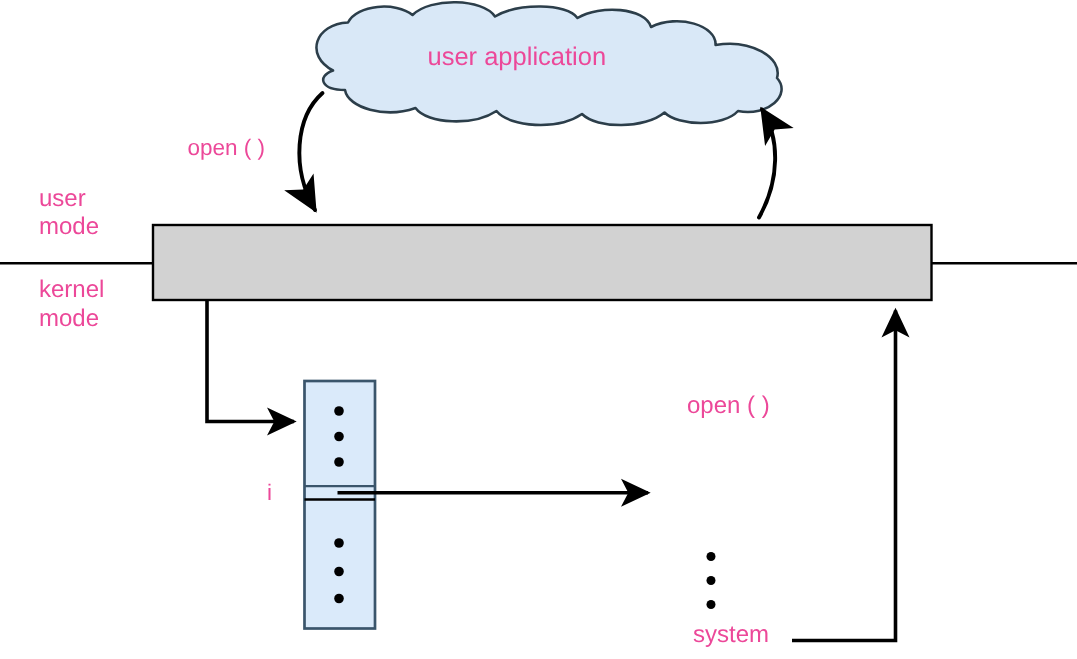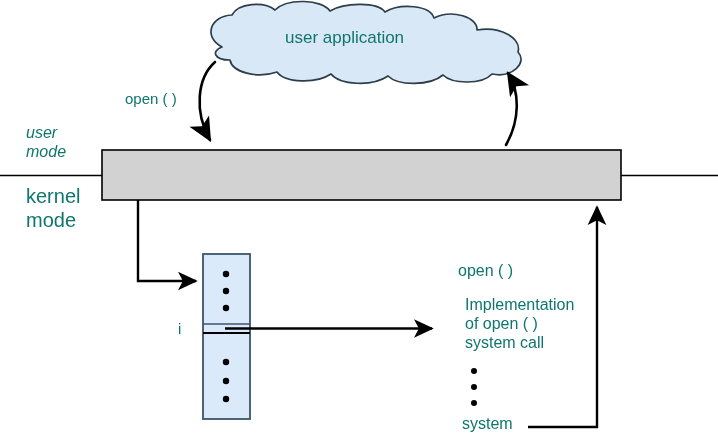--- a/index.html
+++ b/index.html
@@ -17,45 +17,44 @@
   }
   #svg-layer {
     position: absolute;
     left: 0;
     top: 0;
     width: 718px;
     height: 439px;
   }
   .lbl {
     position: absolute;
-    color: #0f766e;
+    color: #ec4899;
     white-space: pre;
     line-height: 1.18;
   }
   .lbl-cloud {
     left: 285px;
     top: 28px;
     font-size: 17px;
   }
   .lbl-open-call {
     left: 125px;
     top: 90px;
     font-size: 15px;
   }
   .lbl-user-mode {
     left: 26px;
     top: 124px;
     font-size: 16px;
     text-align: left;
-    font-style: italic;
   }
   .lbl-kernel-mode {
     left: 26px;
     top: 185px;
-    font-size: 20px;
+    font-size: 16px;
     text-align: left;
   }
   .lbl-bar {
     left: 272px;
     top: 166px;
     font-size: 16px;
   }
   .lbl-index-i {
     left: 178px;
     top: 320px;
@@ -160,19 +159,16 @@
 mode</div>
 
   <div class="lbl lbl-kernel-mode">kernel
 mode</div>
 
 
   <div class="lbl lbl-index-i">i</div>
 
   <div class="lbl lbl-impl-open">open ( )</div>
 
-  <div class="lbl lbl-impl-body">Implementation
-of open ( )
-system call</div>
 
   <div class="lbl lbl-return">system</div>
 
 </div>
 
 </body></html>

